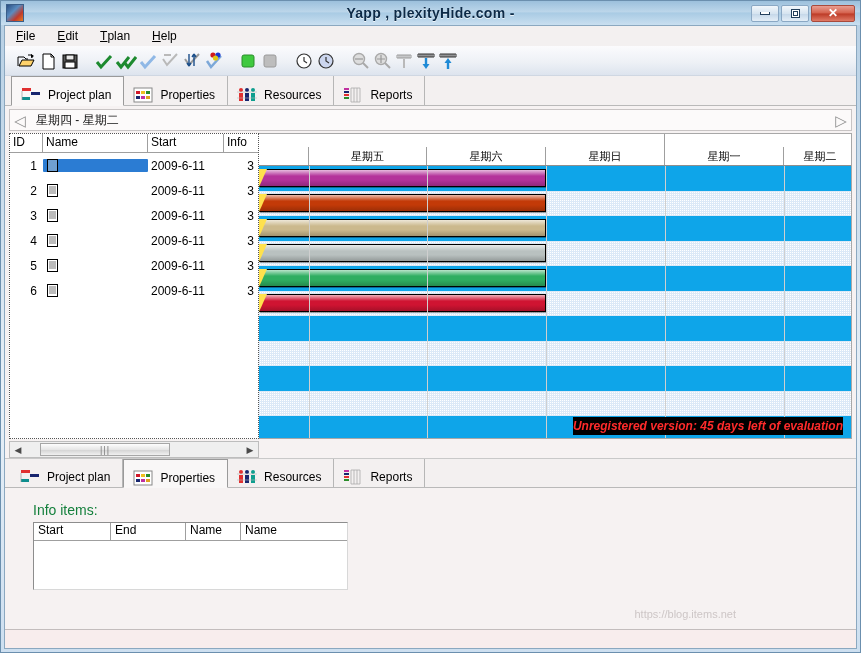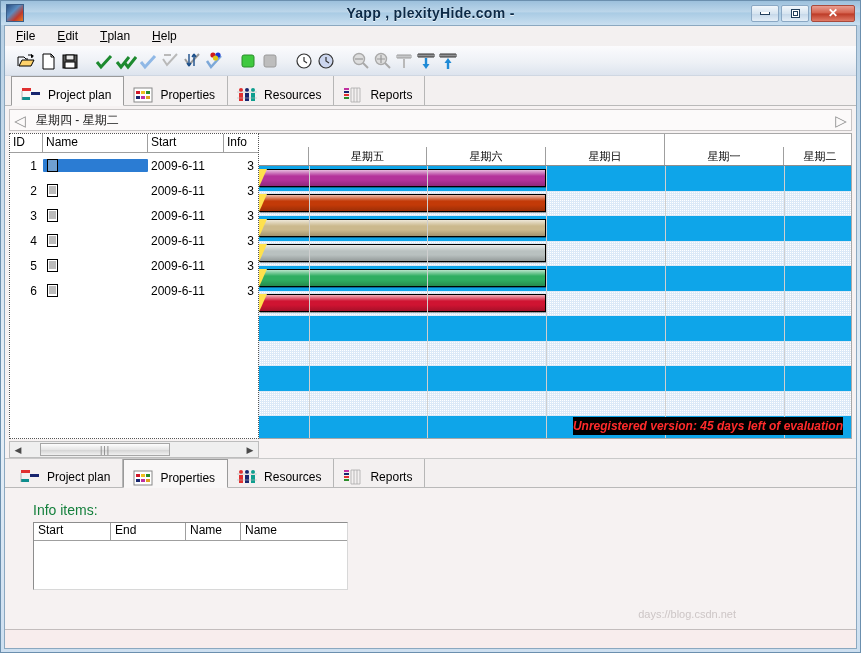--- a/index.html
+++ b/index.html
@@ -698,20 +698,20 @@
         <div class="sub-label">Info items:</div>
         <div class="infogrid">
           <div class="ig-head">
             <div class="igh w1">Start</div>
             <div class="igh w2">End</div>
             <div class="igh w3">Name</div>
             <div class="igh w4">Name</div>
           </div>
         </div>
 
-        <div class="wm-blog">days://blog.csdn.net</div>
+        <div class="wm-blog">https://blog.items.net</div>
       </div>
 
       <div class="statusbar"></div>
     </div>
 
   </div>
 </div>
 
 </body></html>

